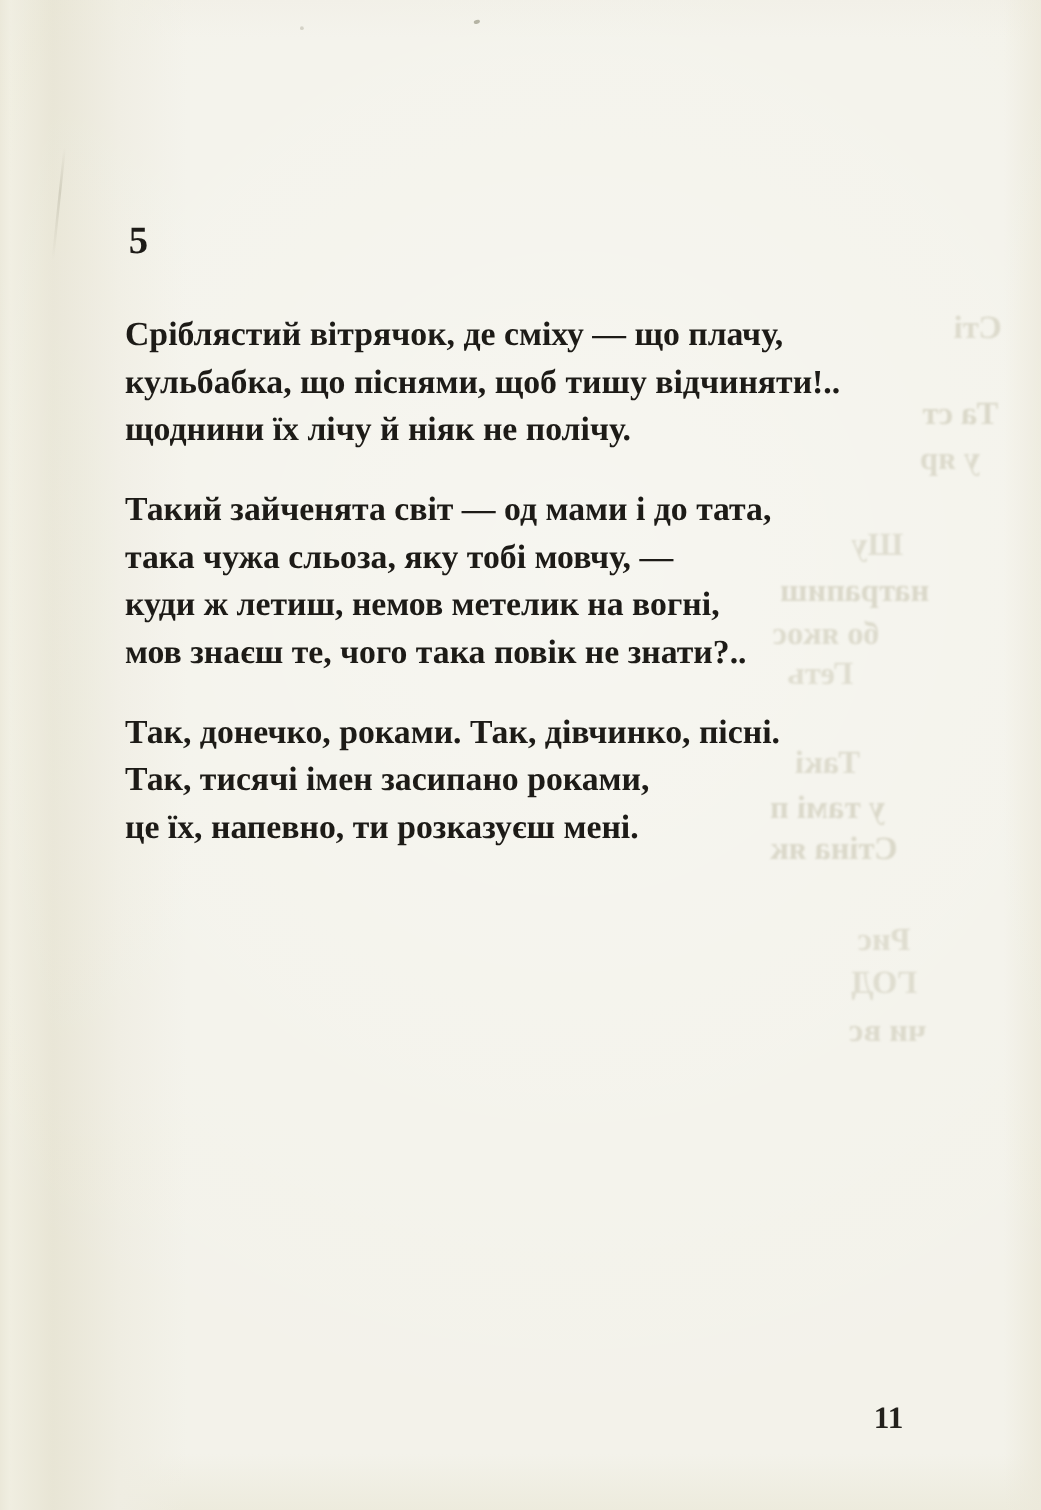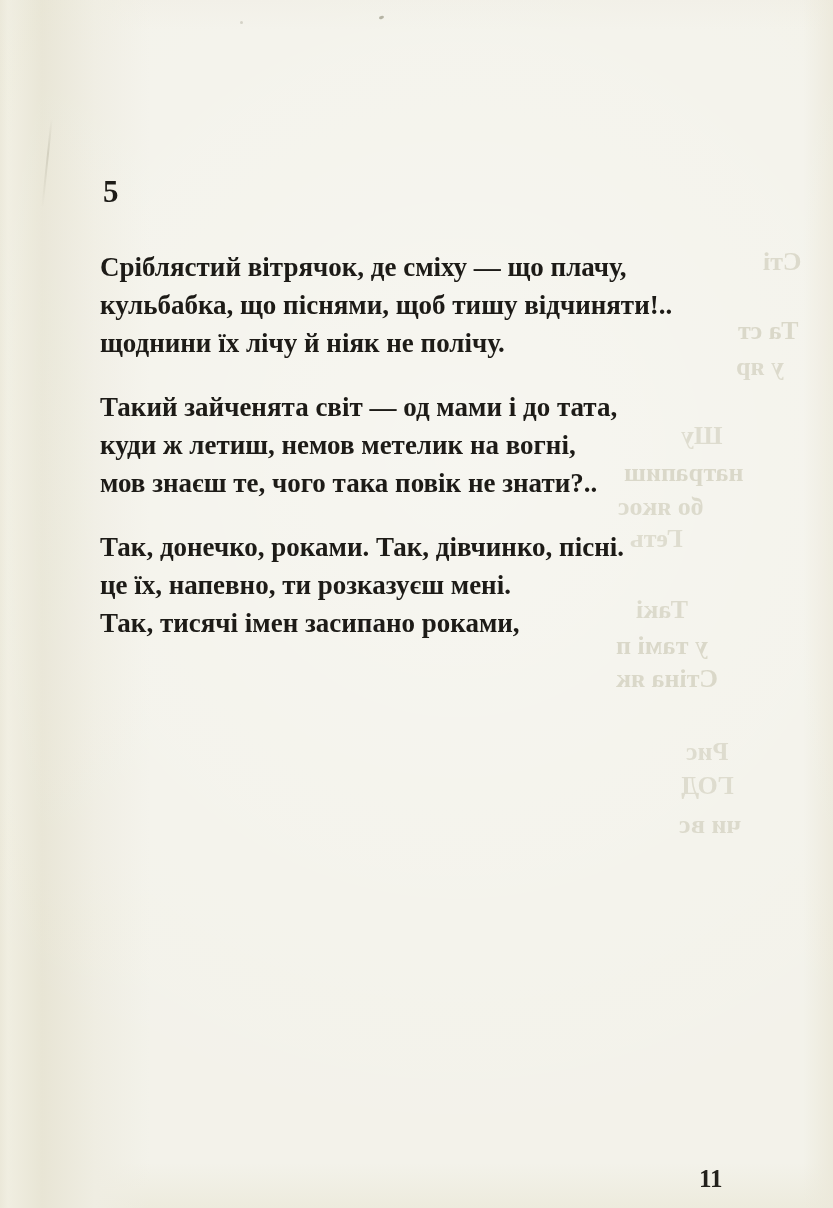--- a/index.html
+++ b/index.html
@@ -43,21 +43,20 @@
     letter-spacing: 0px;
     white-space: nowrap;
   }
   .page-number {
     position: absolute;
     left: 699px;
     top: 1121px;
     font-size: 25px;
     font-weight: 700;
     color: #23211c;
-    margin-top: 44px;
   }
   .bleed-layer {
     position: absolute;
     inset: 0;
     pointer-events: none;
   }
   .bleed {
     position: absolute;
     white-space: nowrap;
     font-size: 26px;
@@ -108,25 +107,26 @@
   <div class="section-number">5</div>
 
   <div class="poem" id="poem">
       <div class="stanza">
         <div class="line">Сріблястий вітрячок, де сміху — що плачу,</div>
         <div class="line">кульбабка, що піснями, щоб тишу відчиняти!..</div>
         <div class="line">щоднини їх лічу й ніяк не полічу.</div>
       </div>
       <div class="stanza">
         <div class="line">Такий зайченята світ — од мами і до тата,</div>
+        <div class="line">така чужа сльоза, яку тобі мовчу, —</div>
         <div class="line">куди ж летиш, немов метелик на вогні,</div>
         <div class="line">мов знаєш те, чого така повік не знати?..</div>
       </div>
       <div class="stanza">
         <div class="line">Так, донечко, роками. Так, дівчинко, пісні.</div>
+        <div class="line">Так, тисячі імен засипано роками,</div>
         <div class="line">це їх, напевно, ти розказуєш мені.</div>
-        <div class="line">Так, тисячі імен засипано роками,</div>
       </div>
     </div>
 
   <div class="page-number">11</div>
 
 </div>
 
 </body></html>

